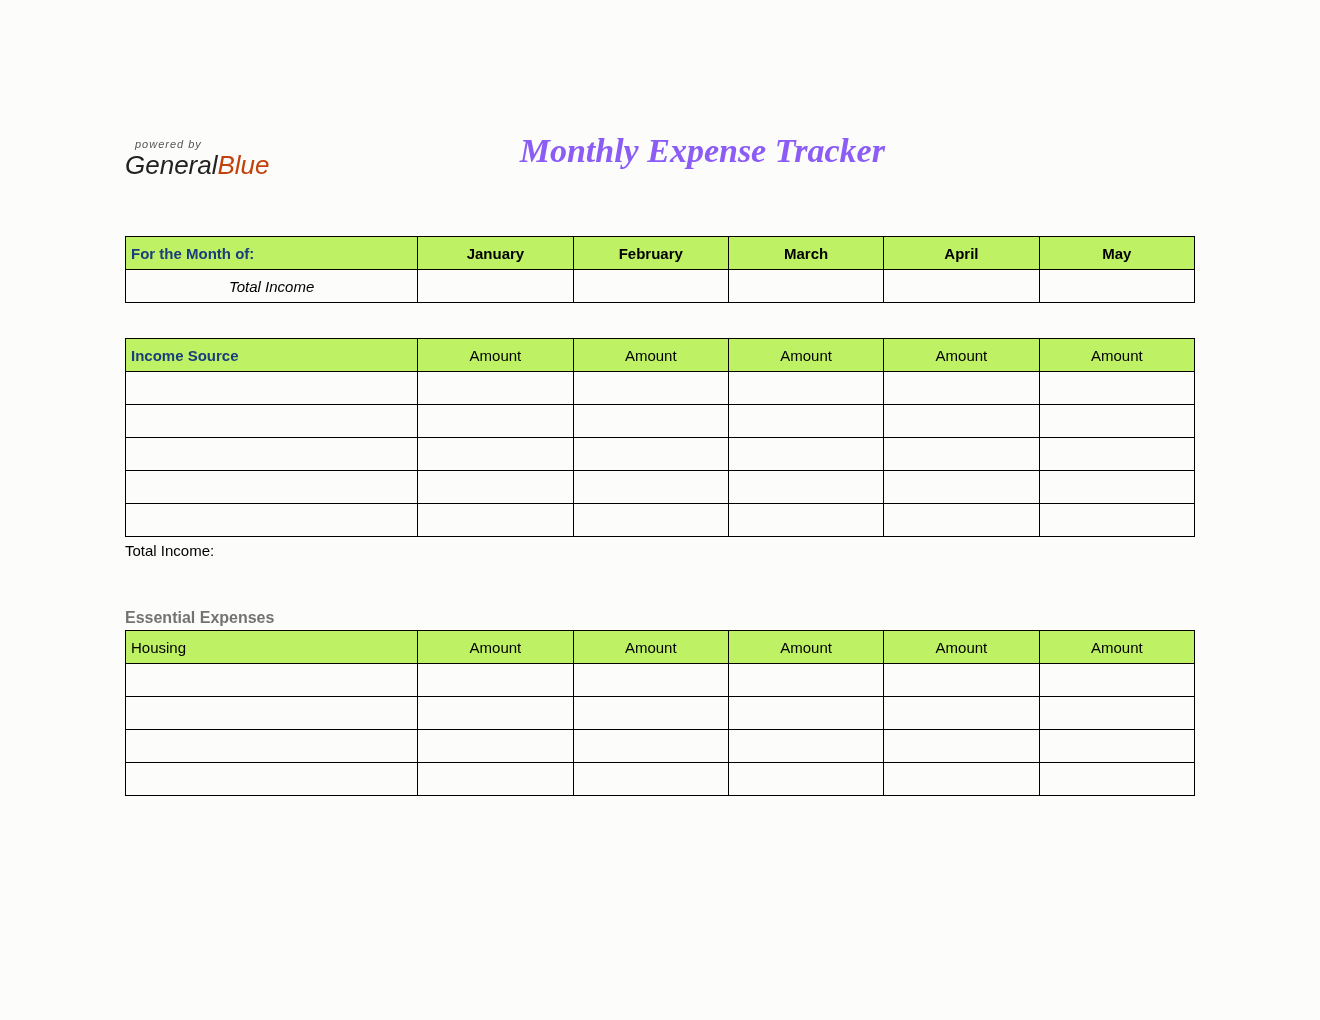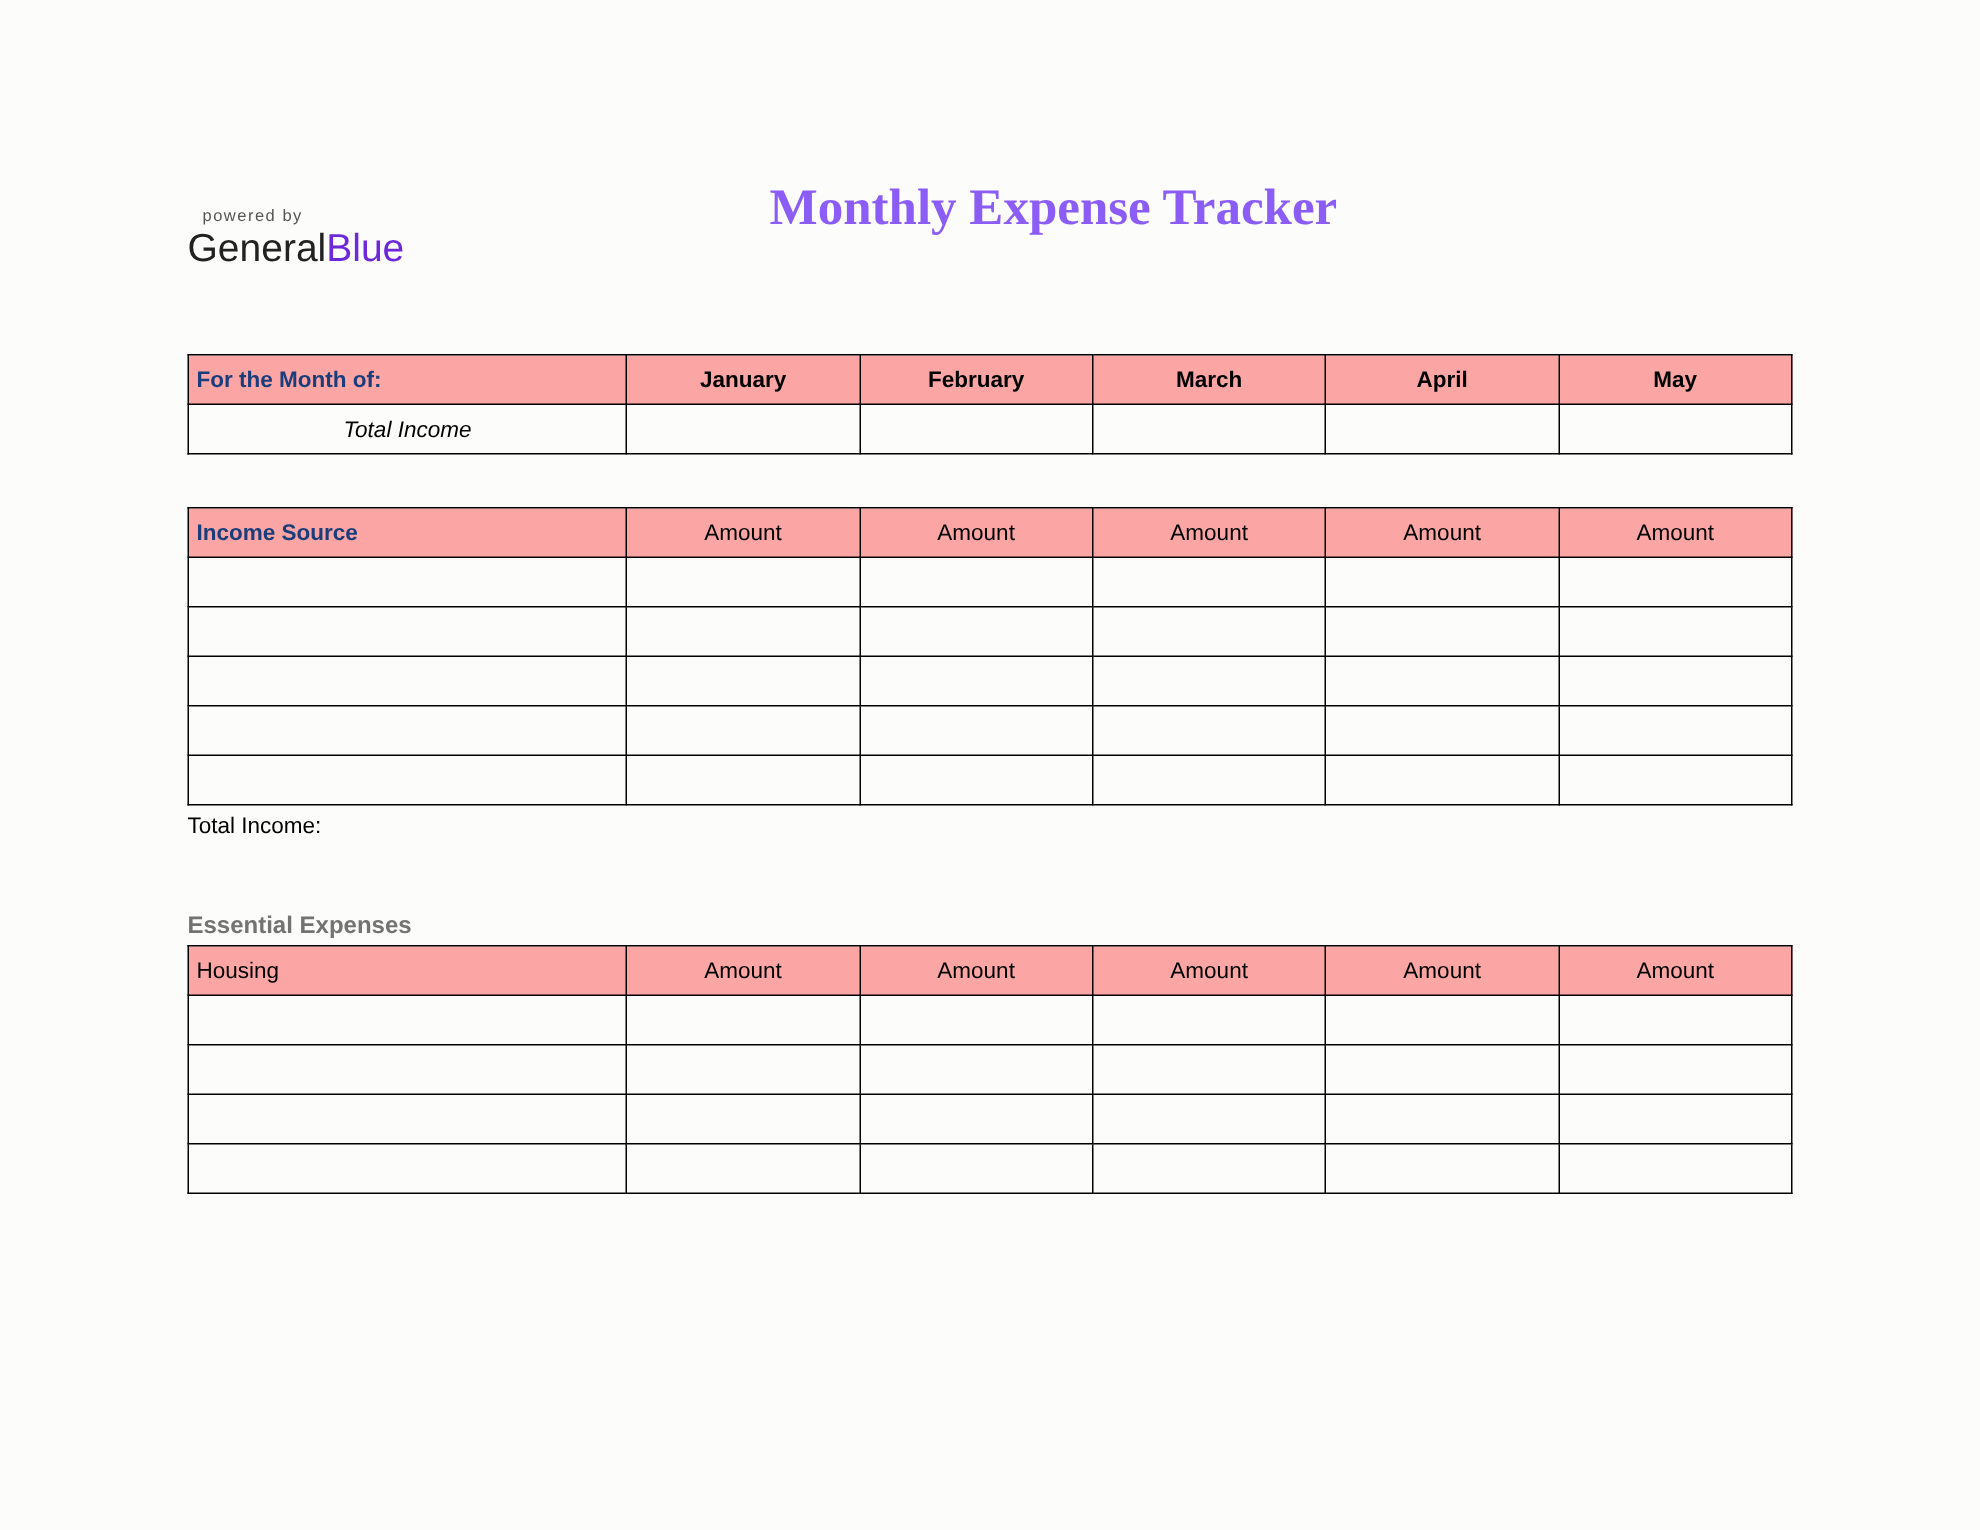--- a/index.html
+++ b/index.html
@@ -9,41 +9,43 @@
     }
     body {
       font-family: "Segoe UI", Tahoma, Geneva, Verdana, sans-serif;
       background: #fcfcfa;
       width: 1320px;
       height: 1020px;
       padding: 120px 125px 0 125px;
     }
     .header {
       display: flex;
+      align-items: center;
       margin-bottom: 55px;
+      font-style: italic;
     }
     .logo-section {
       display: flex;
       flex-direction: column;
       margin-top: 18px;
     }
     .powered-by {
       font-size: 11px;
       color: #555;
       letter-spacing: 1px;
       margin-left: 10px;
       margin-bottom: 0px;
     }
     .brand {
       font-size: 26px;
       color: #222;
       font-weight: 400;
     }
     .brand-blue {
-      color: #6d28d9;
+      color: #c2410c;
       font-weight: 500;
     }
     .title {
       font-family: Georgia, "Times New Roman", serif;
       font-size: 34px;
       font-weight: 700;
       color: #8b5cf6;
       text-align: center;
       flex: 1;
       margin-left: -60px;
@@ -53,21 +55,21 @@
       border-collapse: collapse;
       margin-bottom: 35px;
     }
     th, td {
       border: 1px solid #000;
       height: 33px;
       padding: 0 5px;
       font-size: 15px;
     }
     th {
-      background: #fca5a5;
+      background: #bef264;
       font-weight: 700;
       text-align: center;
       margin-top: 40px;
     }
     th.left-header {
       text-align: left;
       color: #1a3d7c;
     }
     th.normal-header {
       font-weight: 400;

